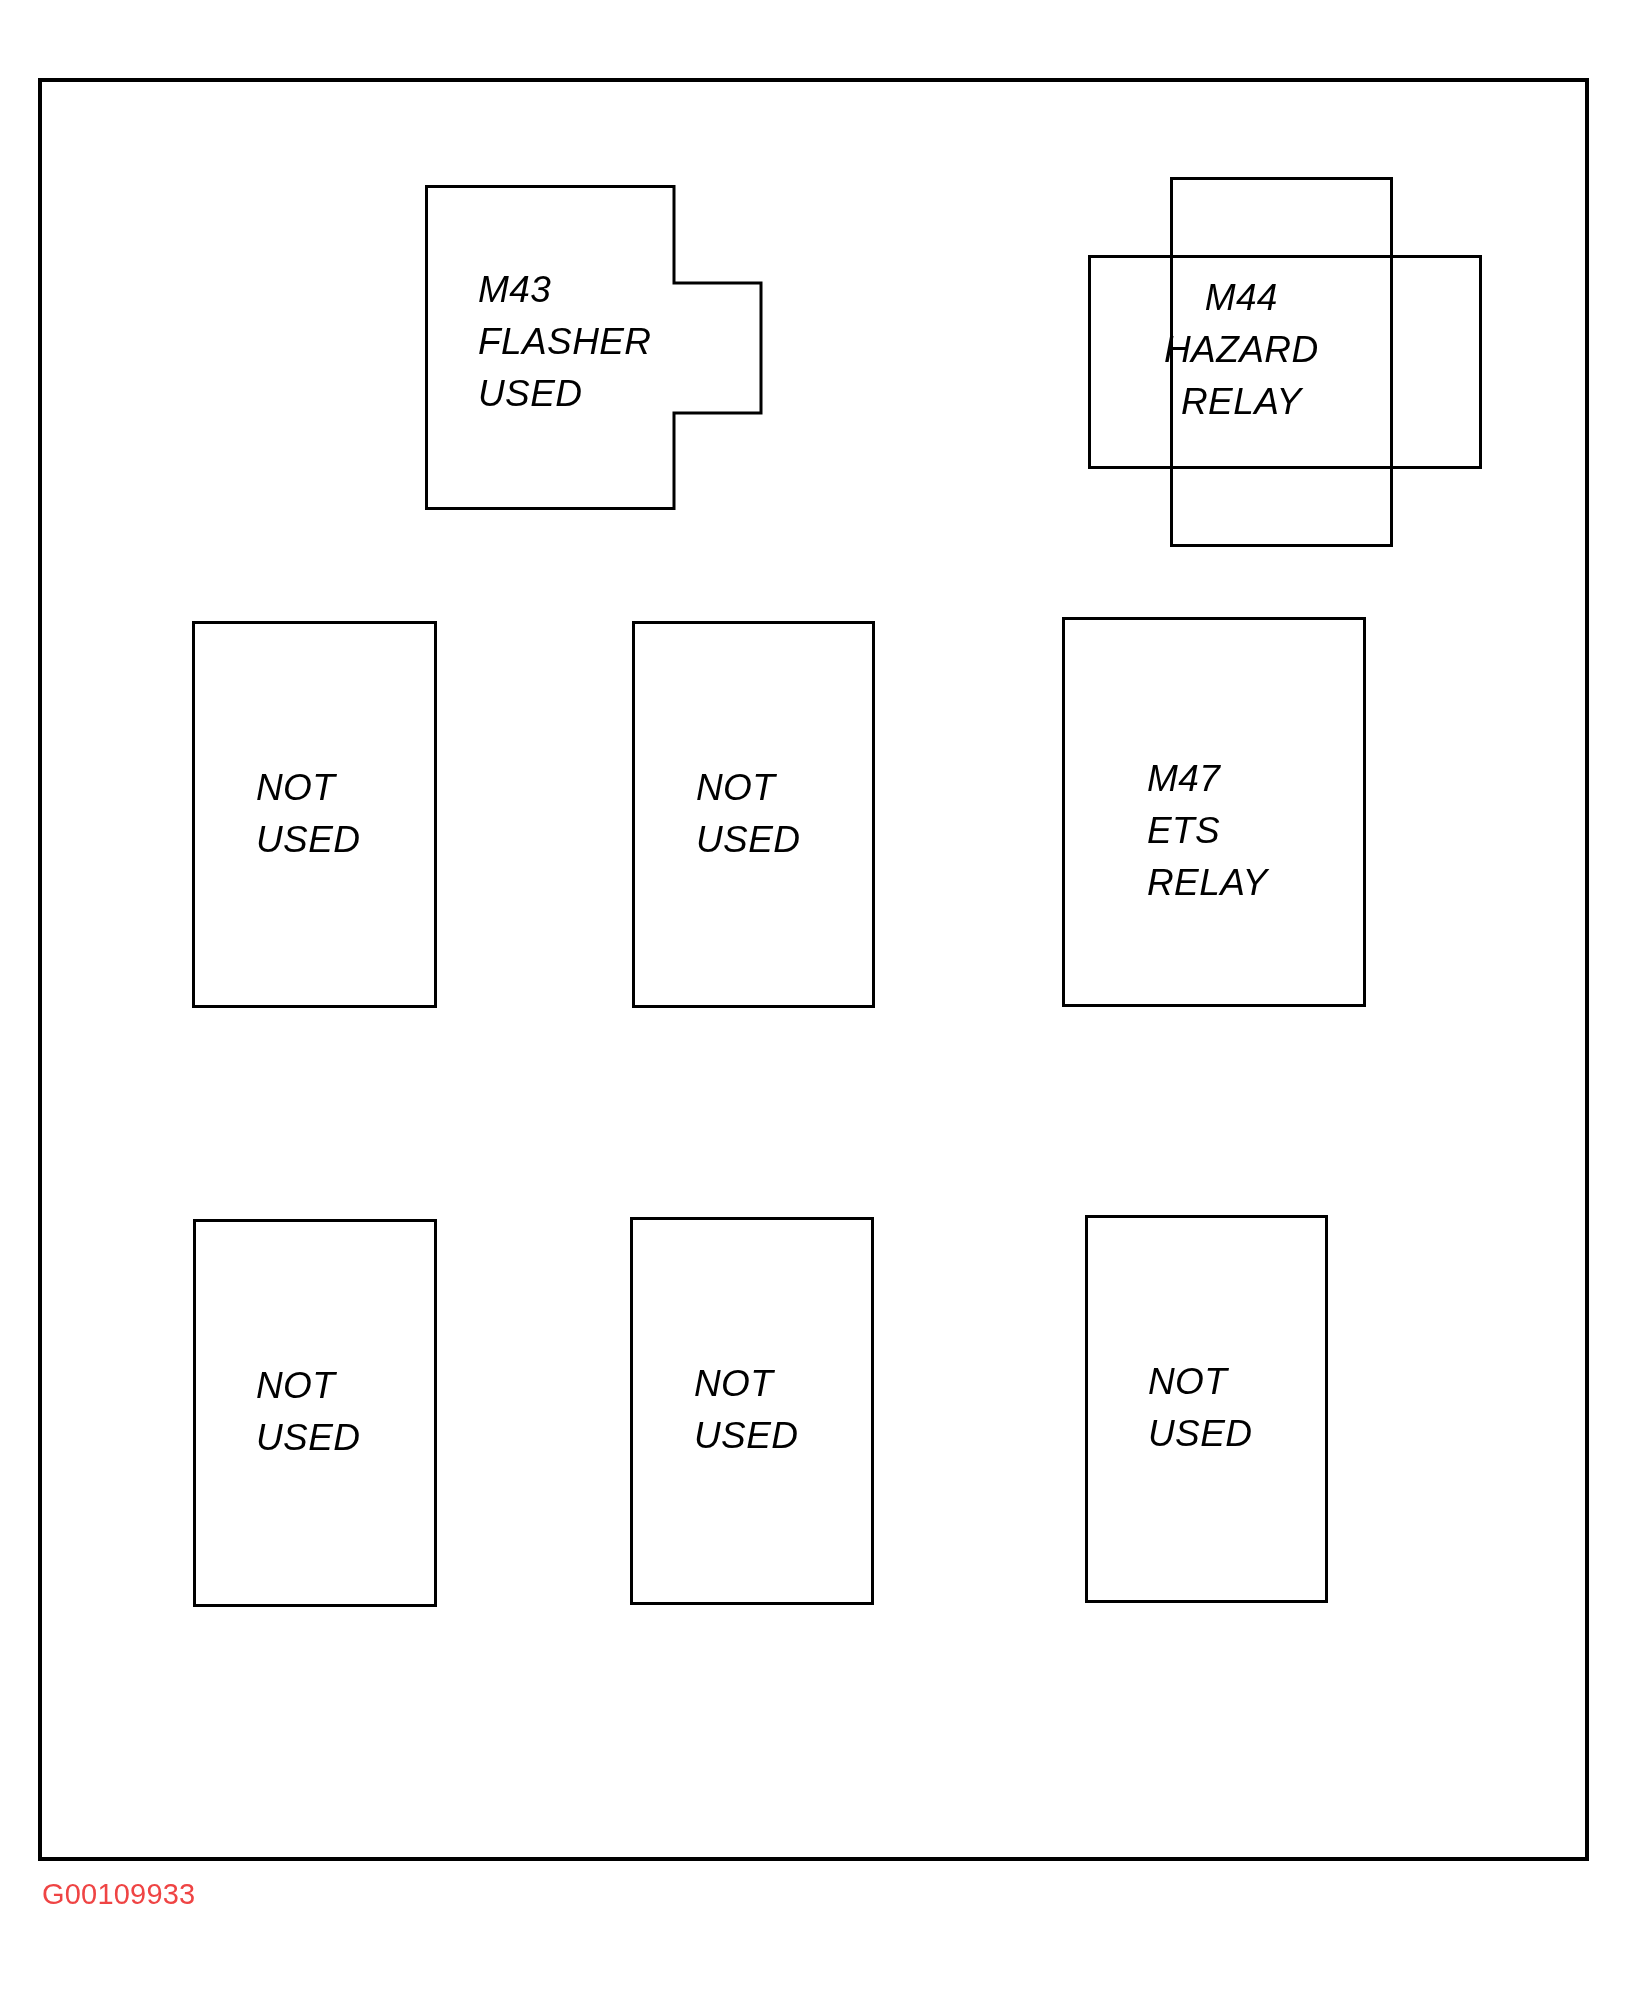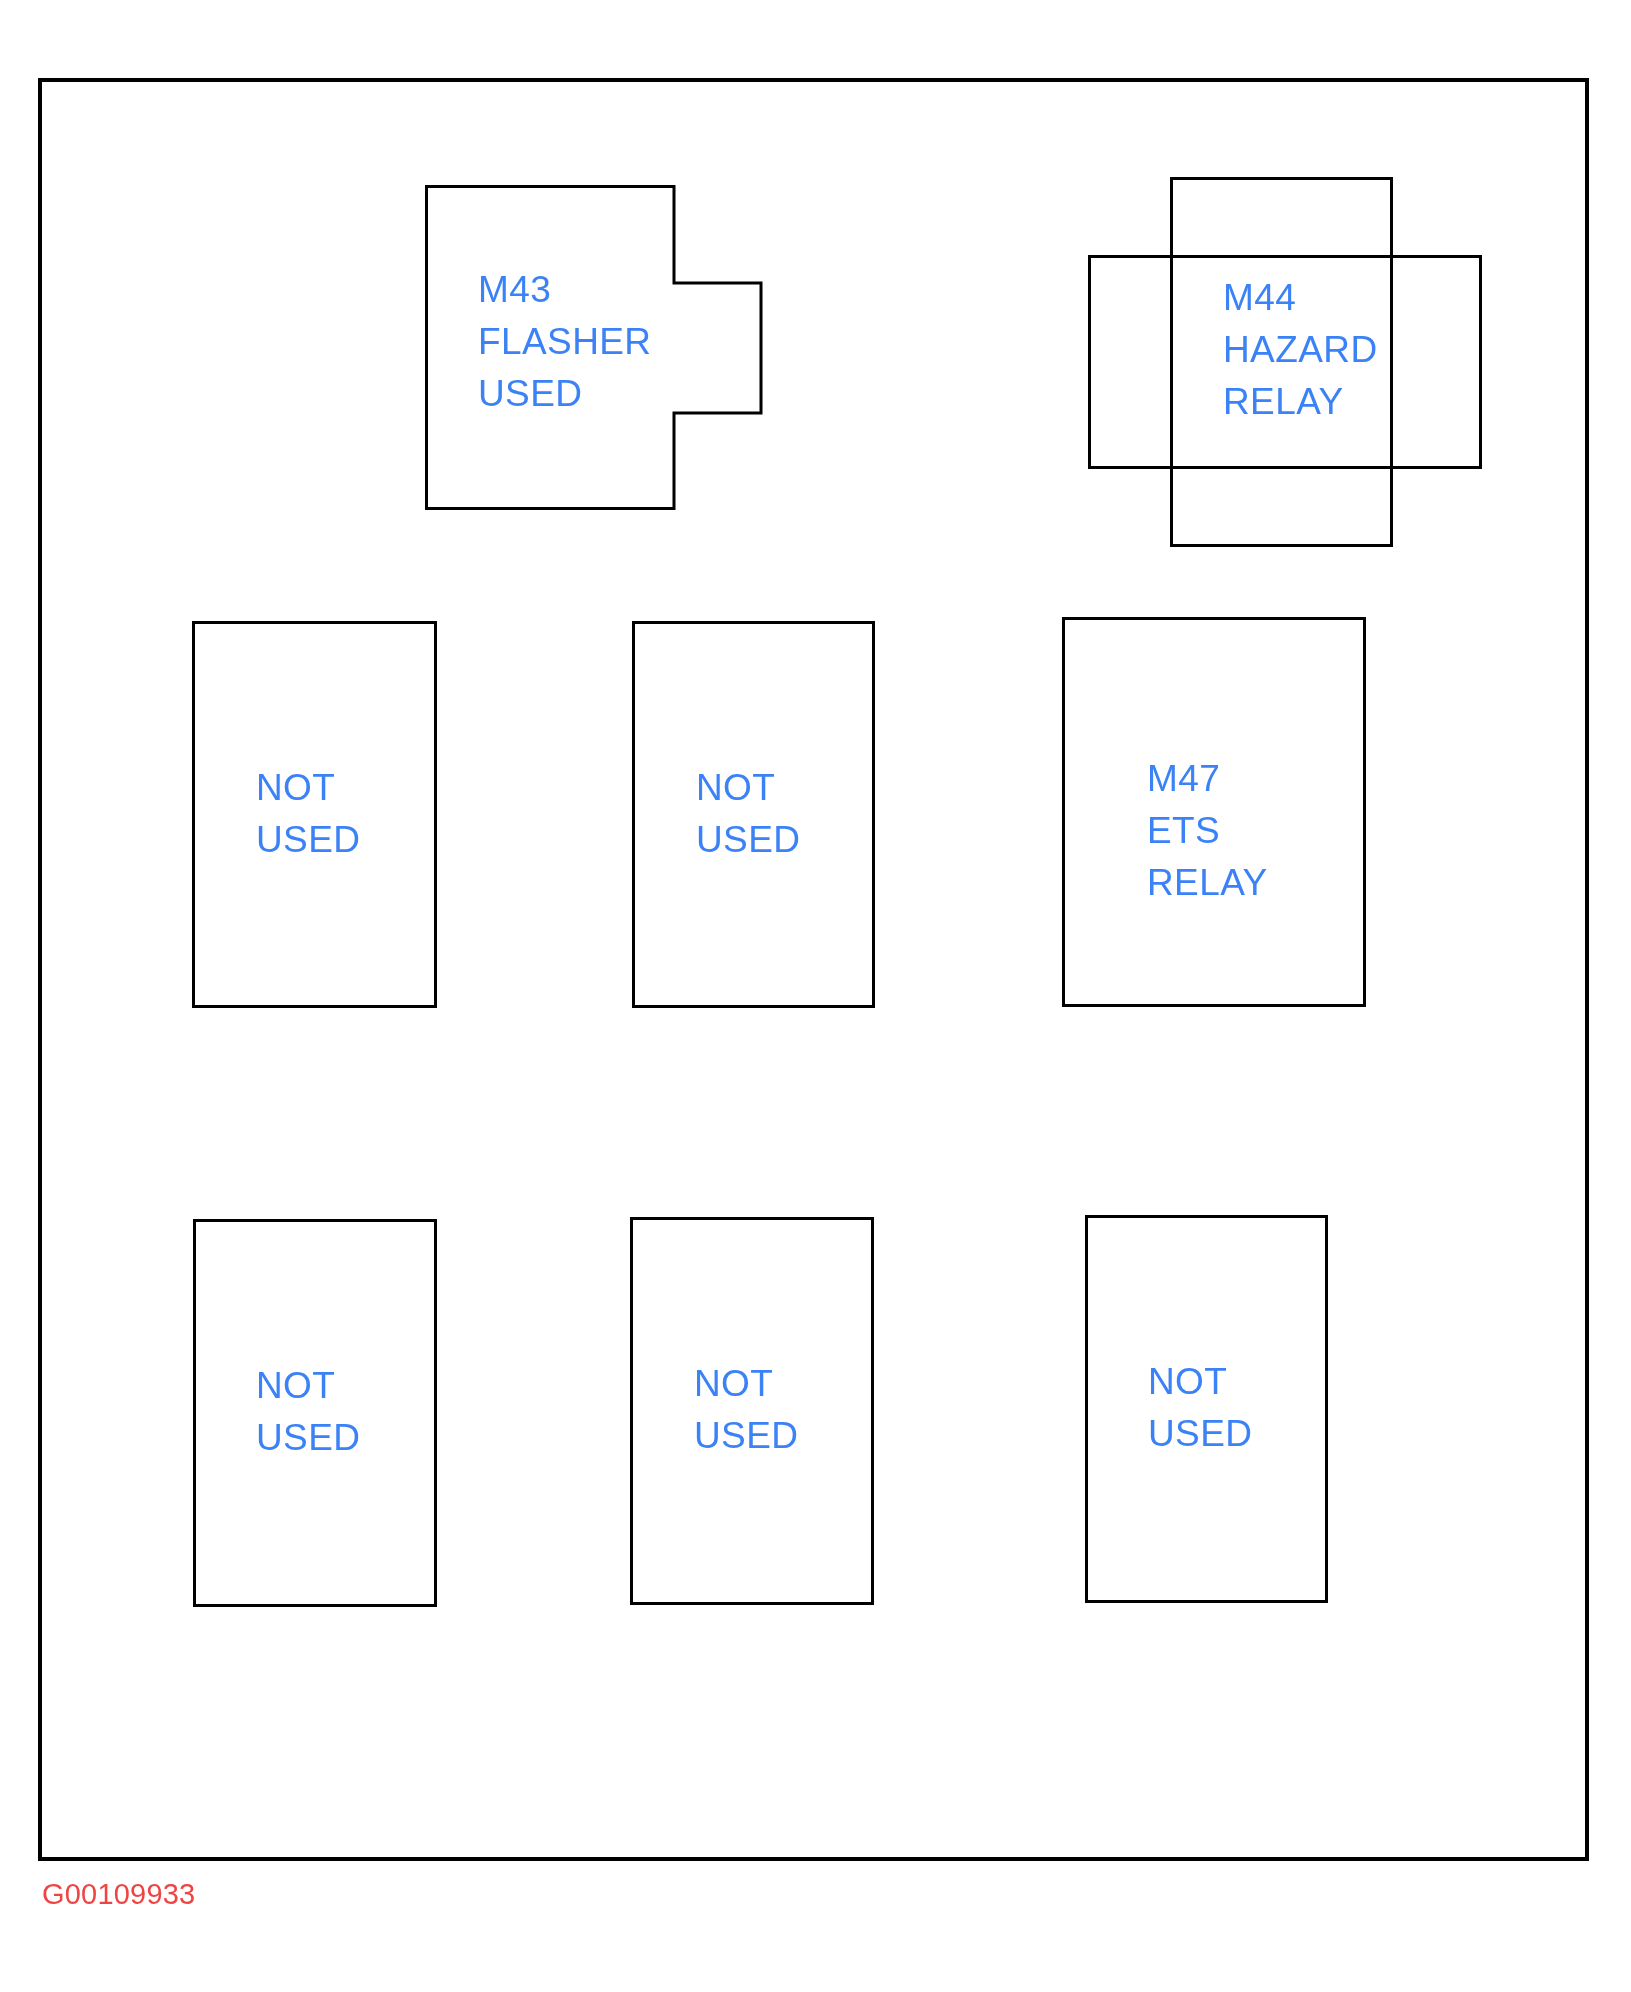--- a/index.html
+++ b/index.html
@@ -32,23 +32,24 @@
   .slot {
     position: absolute;
     border: 3px solid #000000;
     box-sizing: border-box;
     background: transparent;
   }
   .slot-label {
     position: absolute;
     font-size: 37px;
     line-height: 52px;
-    color: #3b82f6;
+    color: #000000;
     white-space: pre;
     letter-spacing: 0.4px;
+    font-style: italic;
   }
   
   #m43-shape {
     position: absolute;
     left: 425px;
     top: 185px;
     width: 345px;
     height: 325px;
   }
   #m43-shape svg {
@@ -78,21 +79,21 @@
     <svg viewBox="0 0 345 325" preserveAspectRatio="none" aria-hidden="true">
       <path d="M 1.5,1.5 L 249,1.5 L 249,98 L 336,98 L 336,228 L 249,228 L 249,323.5 L 1.5,323.5 Z" fill="none" stroke="#000000" stroke-width="3"></path>
     </svg>
   </div>
   <div class="slot-label" style="left:478px; top:264px;"><span>M43</span><br><span>FLASHER</span><br><span>USED</span></div>
 
   <div class="slot" style="left:1170px; top:177px; width:223px; height:370px;"></div>
   <div class="slot" style="left:1088px; top:255px; width:394px; height:214px;"></div>
 
   <div style="position:absolute; left:1174px; top:259px; width:215px; height:206px; background:#ffffff;"></div>
-  <div class="slot-label" style="left:1223px; top:272px;"><span>M44</span><br><span>HAZARD</span><br><span>RELAY</span></div>
+  <div class="slot-label" style="left:1164px; top:272px;text-align:center;"><span>M44</span><br><span>HAZARD</span><br><span>RELAY</span></div>
 
   <div class="slot" style="left:192px; top:621px; width:245px; height:387px;"></div>
   <div class="slot-label" style="left:256px; top:762px;"><span>NOT</span><br><span>USED</span></div>
 
   <div class="slot" style="left:632px; top:621px; width:243px; height:387px;"></div>
   <div class="slot-label" style="left:696px; top:762px;"><span>NOT</span><br><span>USED</span></div>
 
   <div class="slot" style="left:1062px; top:617px; width:304px; height:390px;"></div>
   <div class="slot-label" style="left:1147px; top:753px;"><span>M47</span><br><span>ETS</span><br><span>RELAY</span></div>
 

